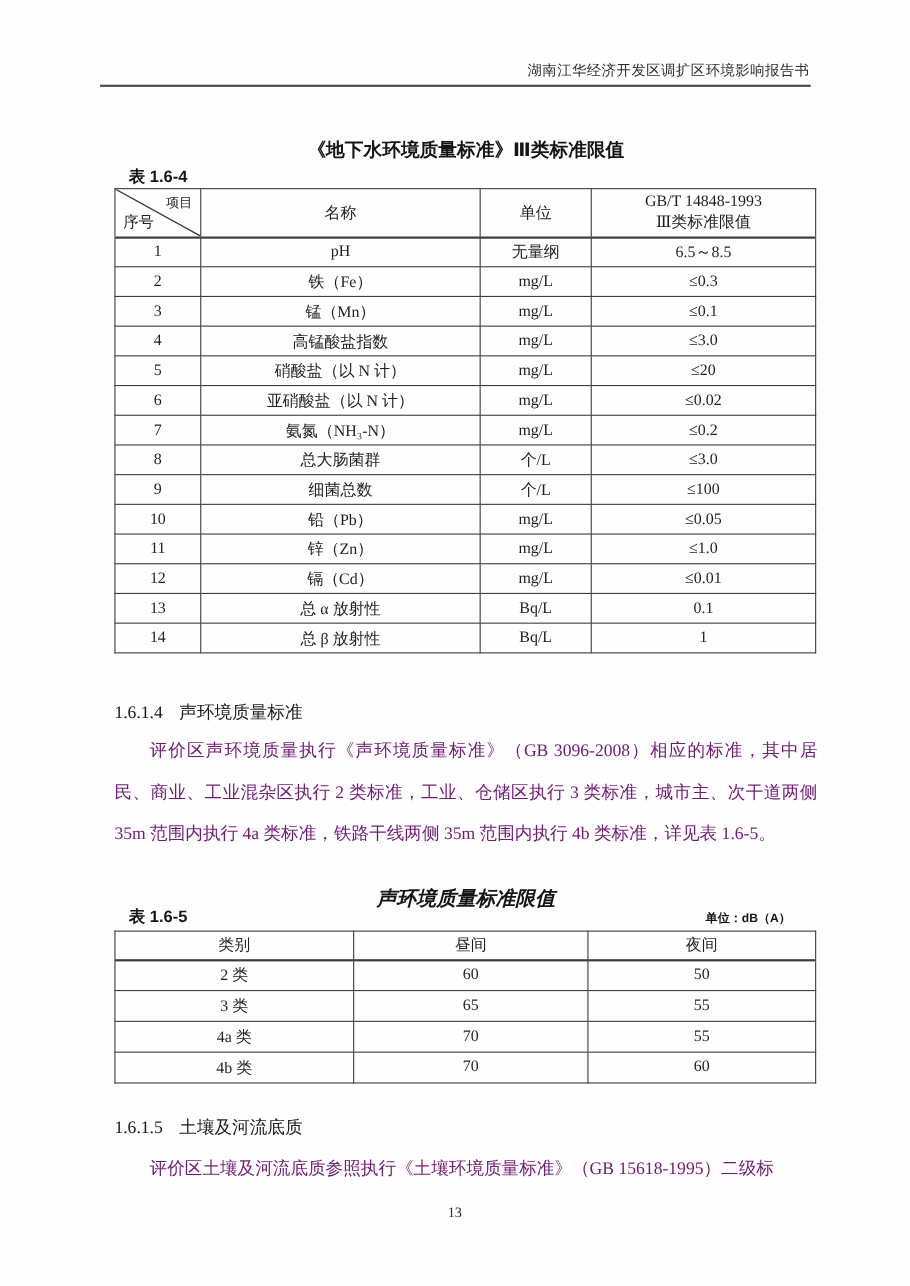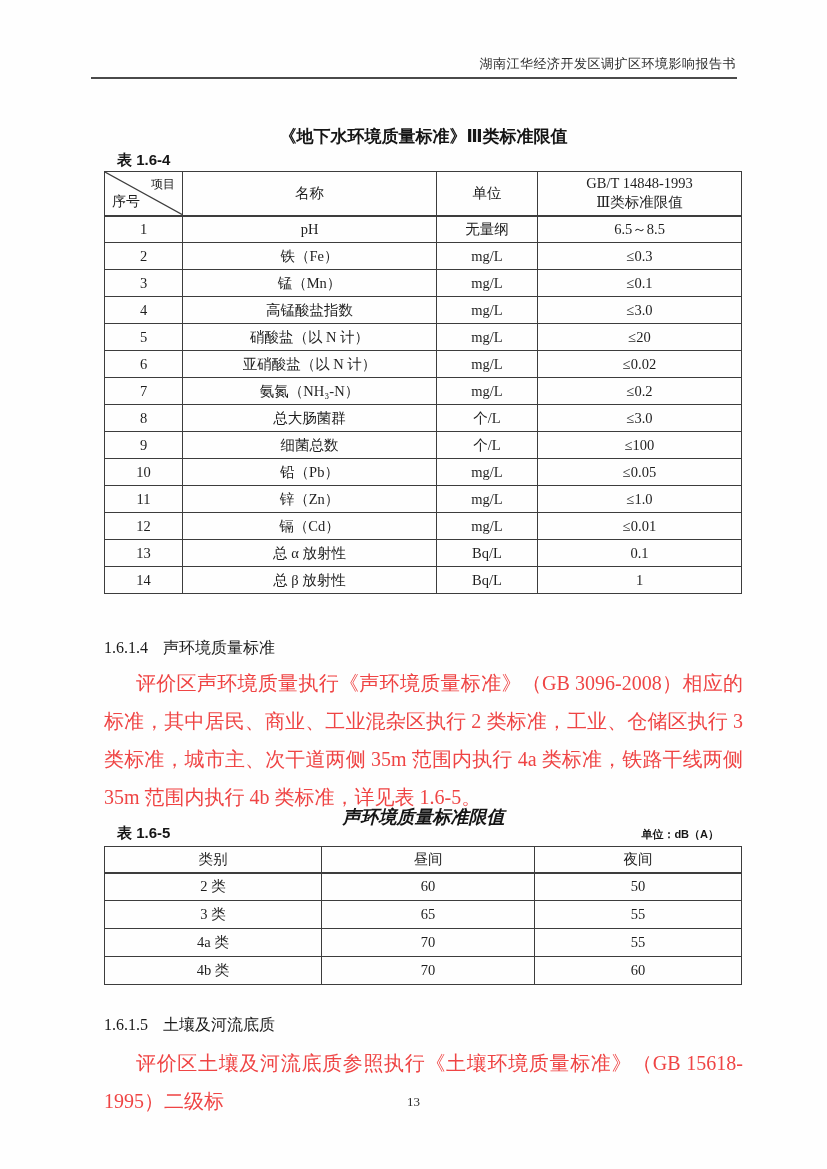--- a/index.html
+++ b/index.html
@@ -112,25 +112,25 @@
     white-space: nowrap;
   }
   .s4 { top: 610px; }
   .s5 { top: 987px; }
   .section-heading .num { margin-right: 15px; }
   .para {
     position: absolute;
     left: 0;
     width: 639px;
     margin: 0;
-    font-size: 20px;
+    font-size: 16px;
     line-height: 38px;
     text-align: justify;
     text-indent: 32px;
-    color: #ef4444;
+    color: #701a75;
   }
   .p4 { top: 636px; }
   .p5 { top: 1016px; }
   .page-number {
     position: absolute;
     top: 1094px;
     left: 0;
     width: 100%;
     text-align: center;
     font-size: 13px;

